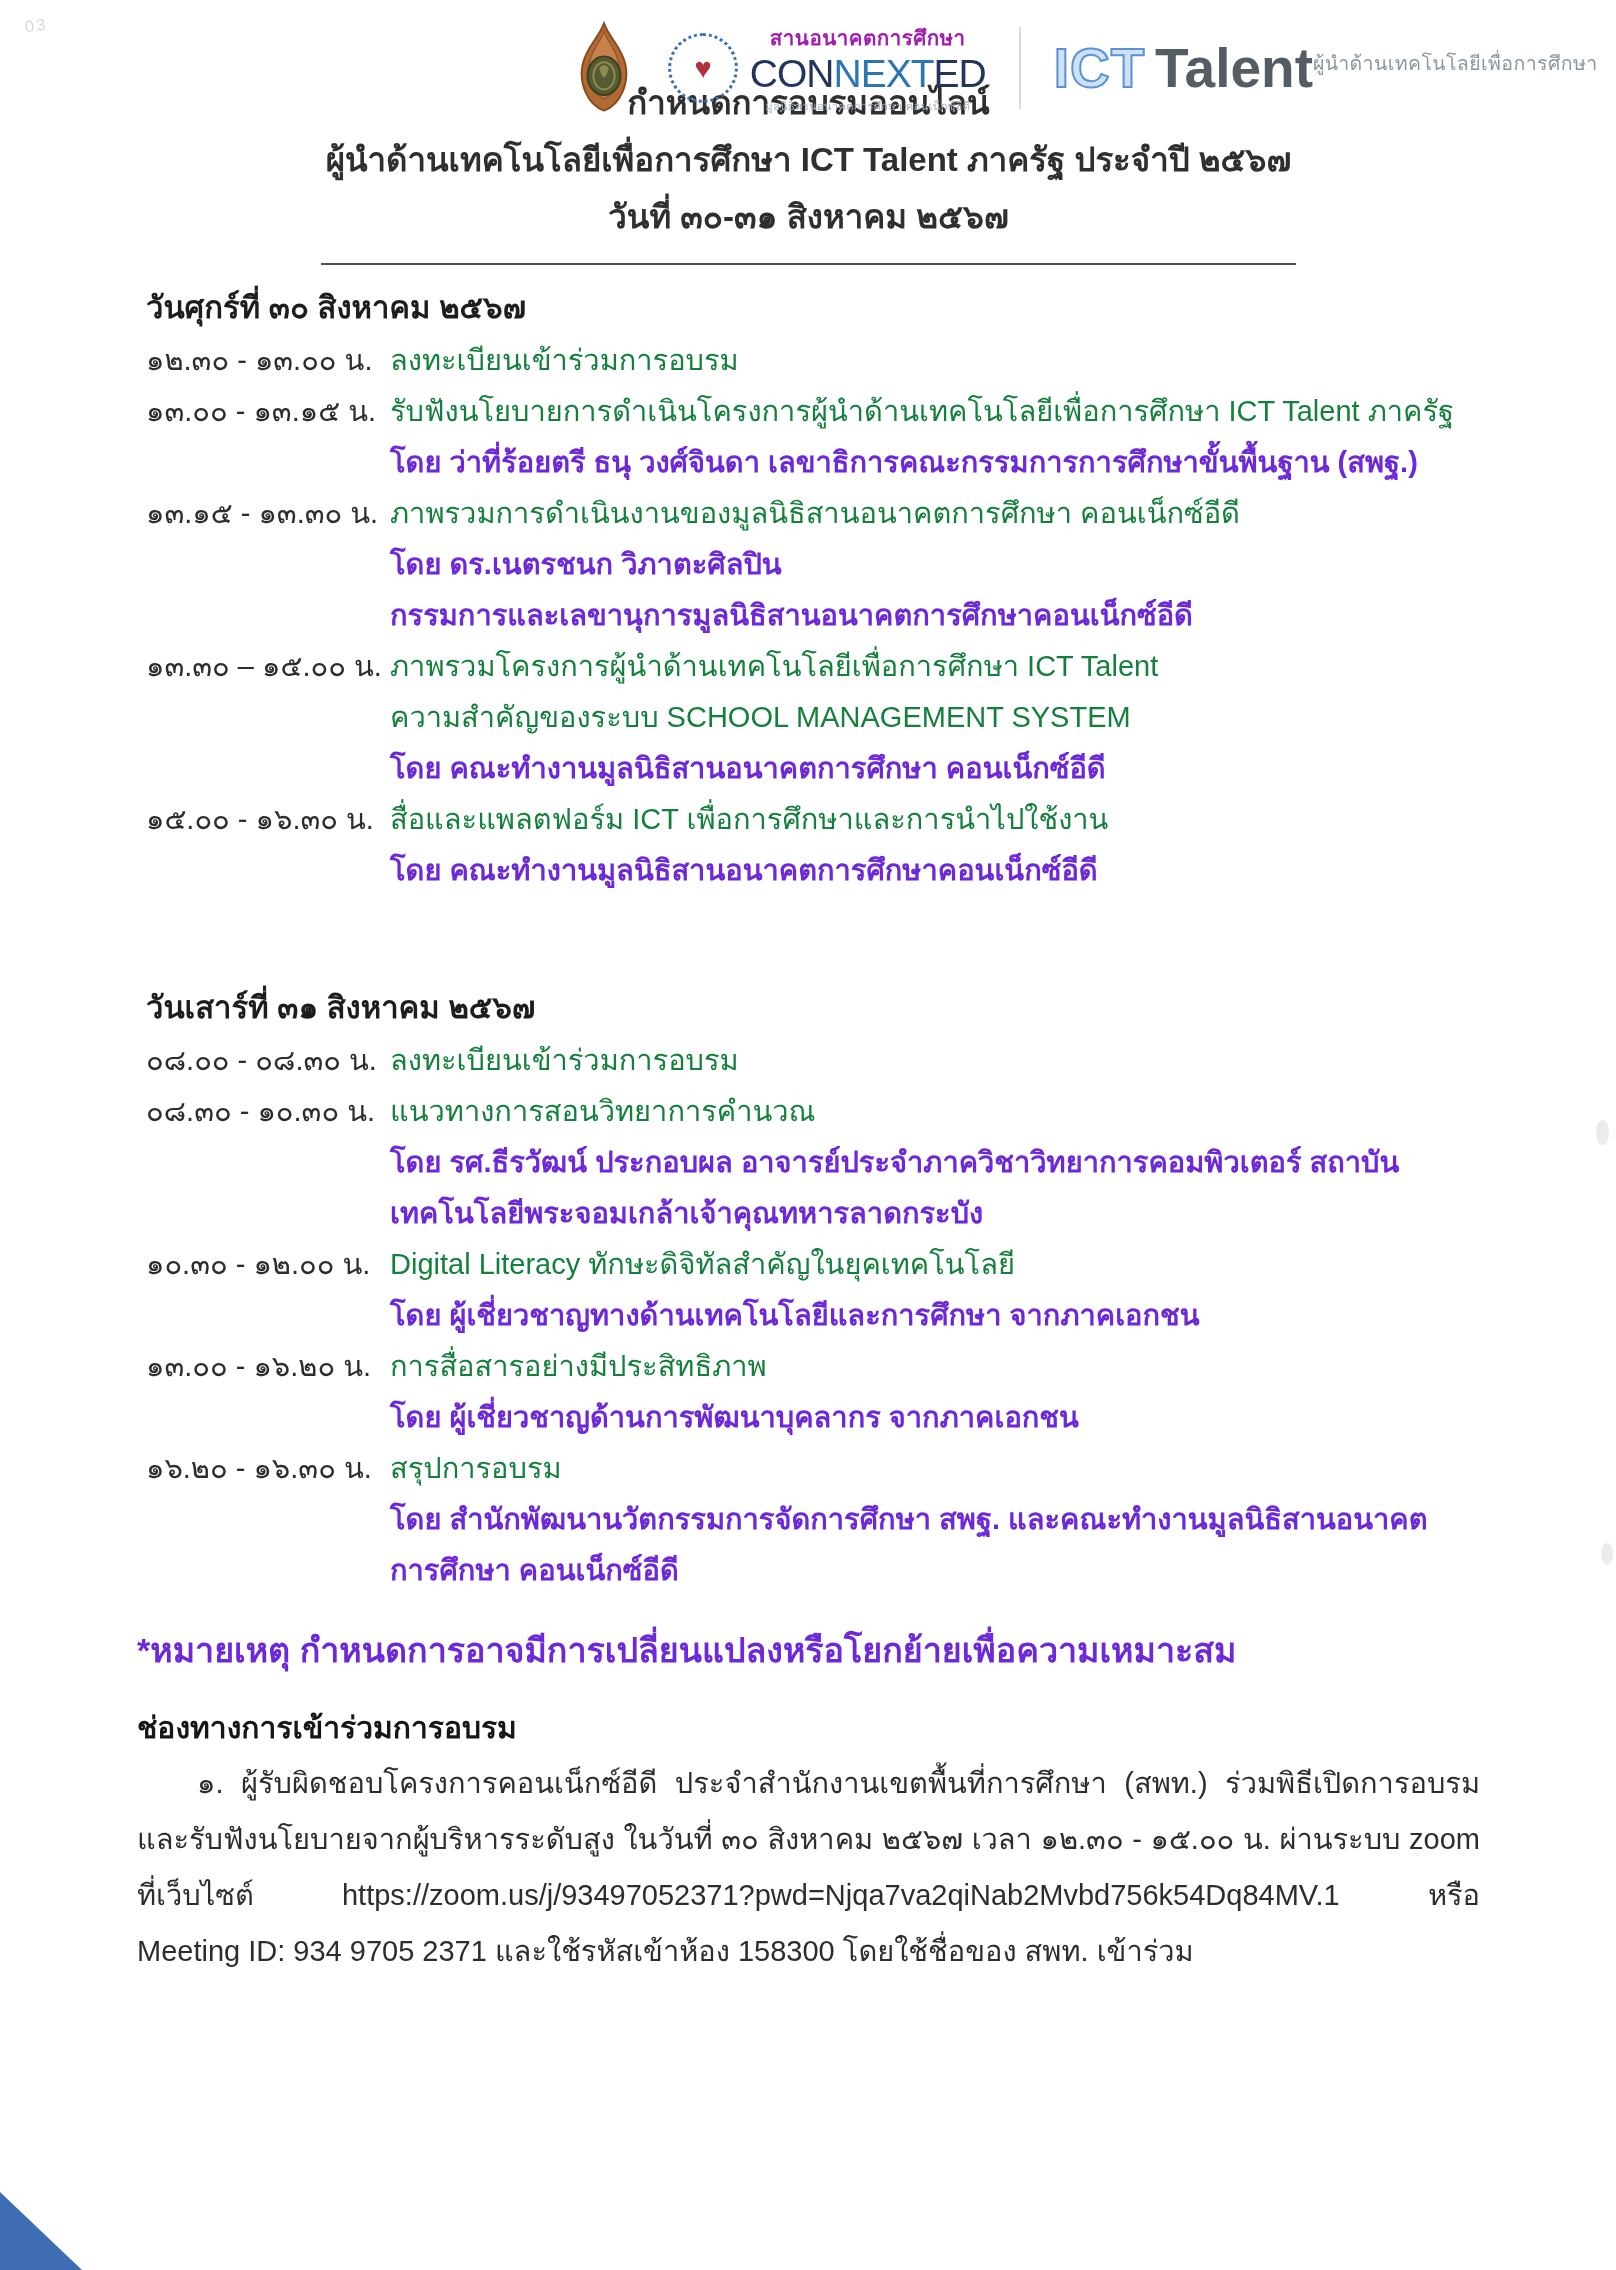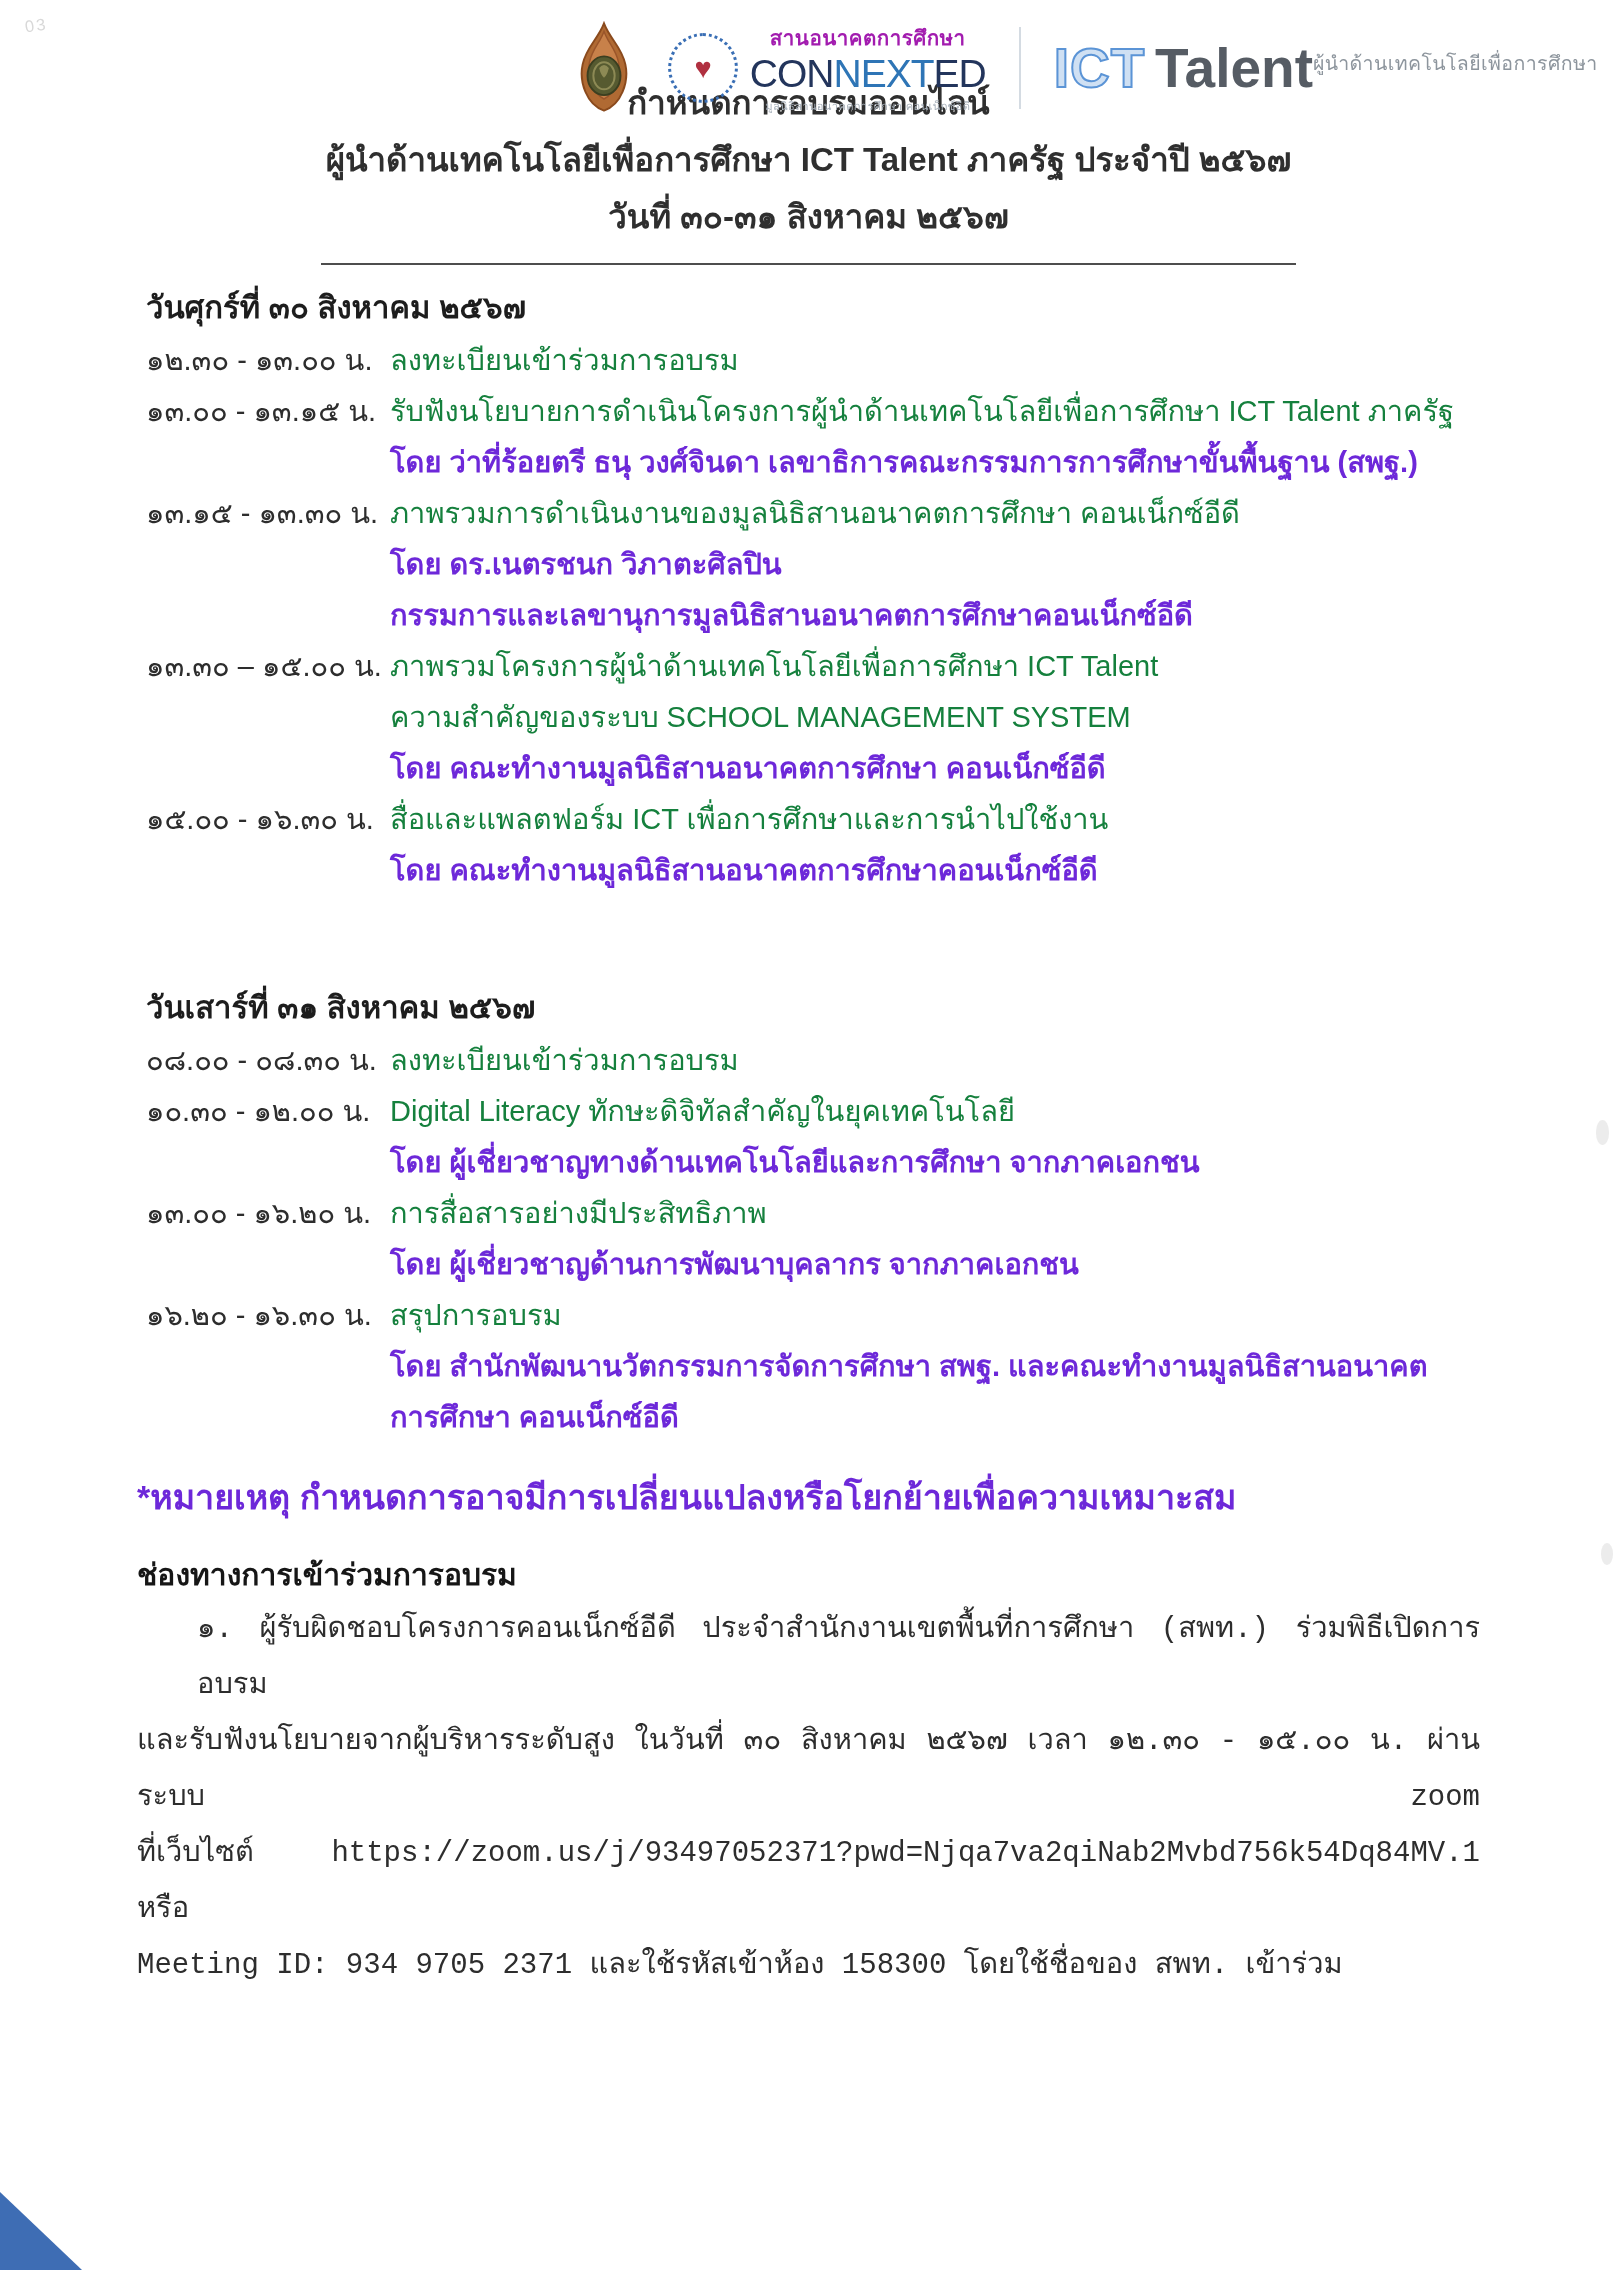--- a/index.html
+++ b/index.html
@@ -66,21 +66,21 @@
   .desc-line.bold{font-weight:700;color:#6d28d9;}
   
   .note{
     margin:29px 137px 0 137px;
     font-size:34px;line-height:51px;font-weight:700;color:#6d28d9;
   }
   .channel-heading{
     margin:23.4px 137px 0 137px;
     font-size:30px;line-height:55px;font-weight:700;color:#161616;
   }
-  .channel-paragraph{margin:0 137px 0 137px;font-family:Liberation Mono, monospace;}
+  .channel-paragraph{margin:0 137px 0 137px;}
   .para-line{font-size:29px;line-height:56px;color:#2d2d2d;}
   .para-line.justify{text-align:justify;text-align-last:justify;}
   .para-line.indent{padding-left:60px;}
   
   .corner-triangle{
     position:absolute;left:0;bottom:0;width:0;height:0;
     border-bottom:78px solid #3e6db4;
     border-right:82px solid transparent;
   }
   .smudge{position:absolute;background:#d9d9d9;border-radius:50%;opacity:.5;}
@@ -172,20 +172,28 @@
       </div>
       <div class="section section-sat">
         <div class="section-heading">วันเสาร์ที่ ๓๑ สิงหาคม ๒๕๖๗</div>
         <div class="row">
           <div class="row-time">๐๘.๐๐ - ๐๘.๓๐ น.</div>
           <div class="row-desc">
             <div class="desc-line">ลงทะเบียนเข้าร่วมการอบรม</div>
           </div>
         </div>
         <div class="row">
+          <div class="row-time">๐๘.๓๐ - ๑๐.๓๐ น.</div>
+          <div class="row-desc">
+            <div class="desc-line">แนวทางการสอนวิทยาการคำนวณ</div>
+            <div class="desc-line bold">โดย รศ.ธีรวัฒน์ ประกอบผล อาจารย์ประจำภาควิชาวิทยาการคอมพิวเตอร์ สถาบัน</div>
+            <div class="desc-line bold">เทคโนโลยีพระจอมเกล้าเจ้าคุณทหารลาดกระบัง</div>
+          </div>
+        </div>
+        <div class="row">
           <div class="row-time">๑๐.๓๐ - ๑๒.๐๐ น.</div>
           <div class="row-desc">
             <div class="desc-line">Digital Literacy ทักษะดิจิทัลสำคัญในยุคเทคโนโลยี</div>
             <div class="desc-line bold">โดย ผู้เชี่ยวชาญทางด้านเทคโนโลยีและการศึกษา จากภาคเอกชน</div>
           </div>
         </div>
         <div class="row">
           <div class="row-time">๑๓.๐๐ - ๑๖.๒๐ น.</div>
           <div class="row-desc">
             <div class="desc-line">การสื่อสารอย่างมีประสิทธิภาพ</div>

